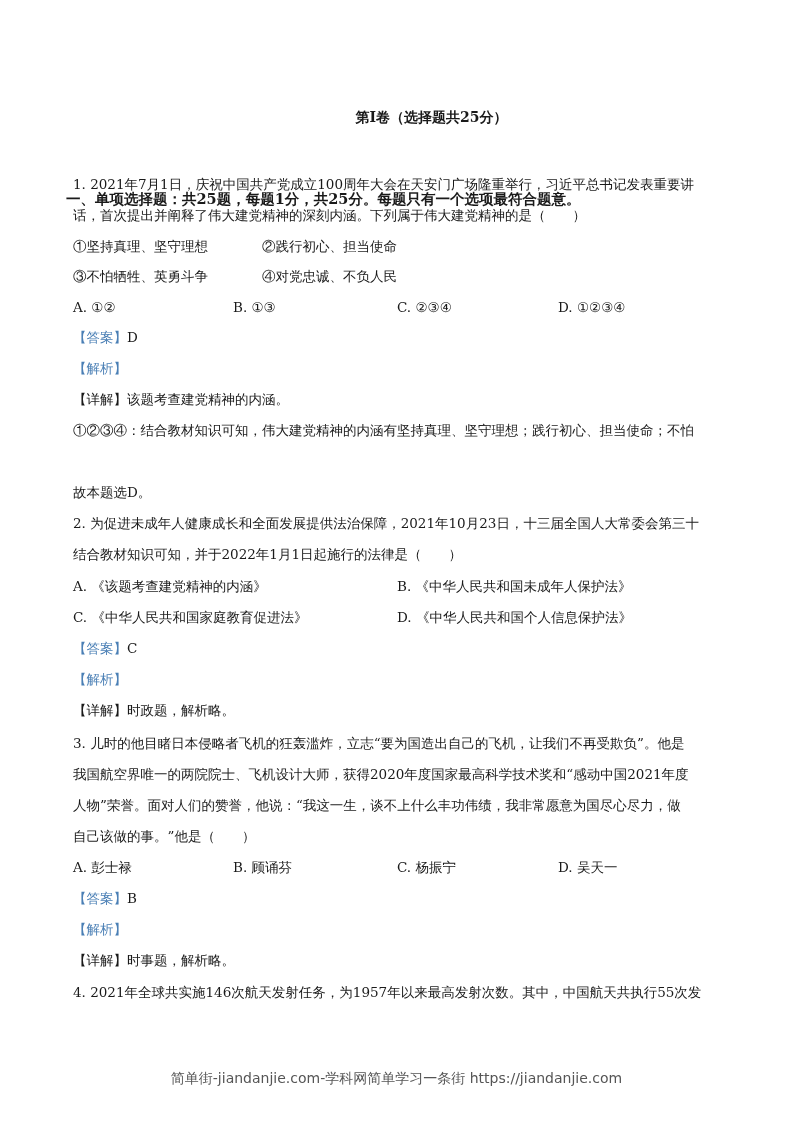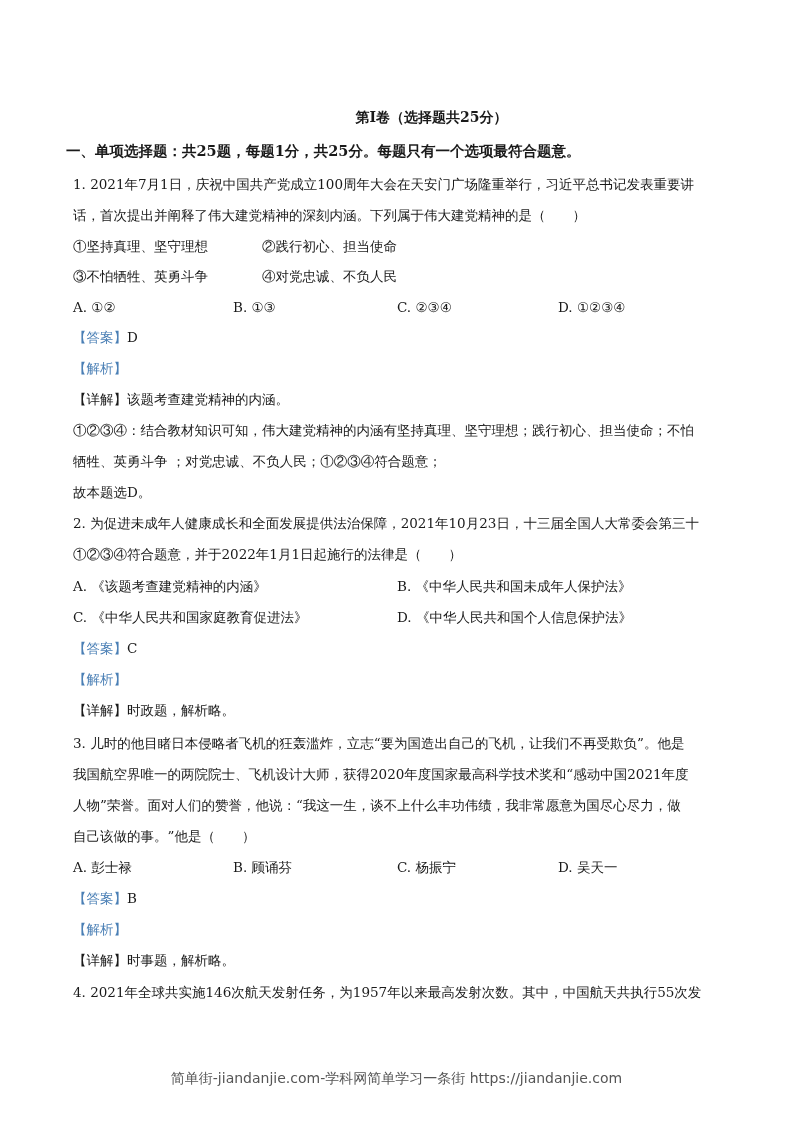--- a/index.html
+++ b/index.html
@@ -4,21 +4,21 @@
 <style>
   html, body { margin: 0; padding: 0; background: #ffffff; }
   body { width: 793px; height: 1122px; position: relative; overflow: hidden;
          font-family: "DejaVu Serif", "Liberation Serif", serif; color: #1a1a1a; }
   .page { position: absolute; left: 0; top: 0; width: 793px; height: 1122px; }
   .title { position: absolute; top: 72px; left: 0; width: 793px; text-align: center;
            font-size: 19px; font-weight: bold; letter-spacing: 0.5px; }
   .subtitle { position: absolute; top: 109px; left: 0; width: 793px; text-align: center;
               font-size: 14px; font-weight: bold; padding-left: 35px; }
   .line { position: absolute; left: 73px; font-size: 13.5px; white-space: nowrap; line-height: 18px; }
-  .section { font-weight: bold; font-size: 14.5px; left: 66px; }
+  .section { font-weight: bold; font-size: 14.5px; left: 66px; margin-top: 48px; }
   .blue { color: #4a7fb5; }
   .opt { position: absolute; font-size: 13.5px; white-space: nowrap; line-height: 18px; }
   .footer { position: absolute; top: 1070px; left: 0; width: 793px; text-align: center;
             font-family: "DejaVu Sans", "Liberation Sans", sans-serif; font-size: 14px; color: #555555; }
 </style>
 </head>
 <body>
 
 <div class="page">
   <div class="subtitle">第I卷（选择题共25分）</div>
@@ -31,25 +31,24 @@
   <div class="opt" style="top:267px; left:73px">③不怕牺牲、英勇斗争</div>
   <div class="opt" style="top:267px; left:262px">④对党忠诚、不负人民</div>
   <div class="opt" style="top:298px; left:73px">A. ①②</div>
   <div class="opt" style="top:298px; left:233px">B. ①③</div>
   <div class="opt" style="top:298px; left:397px">C. ②③④</div>
   <div class="opt" style="top:298px; left:558px">D. ①②③④</div>
   <div class="line" style="top:328px"><span class="blue">【答案】</span><span>D</span></div>
   <div class="line blue" style="top:359px">【解析】</div>
   <div class="line" style="top:390px"><span>【详解】</span><span>该题考查建党精神的内涵。</span></div>
   <div class="line" style="top:421px">①②③④：结合教材知识可知，伟大建党精神的内涵有坚持真理、坚守理想；践行初心、担当使命；不怕</div>
-  <div class="line" style="top:452px">牺牲、英勇斗争 ；对党忠诚、不负人民；①②③④符合题意；</div>
   <div class="line" style="top:483px">故本题选D。</div>
 
   <div class="line" style="top:514px">2. 为促进未成年人健康成长和全面发展提供法治保障，2021年10月23日，十三届全国人大常委会第三十</div>
-  <div class="line" style="top:545px">①②③④符合题意，并于2022年1月1日起施行的法律是（　　）</div>
+  <div class="line" style="top:545px">结合教材知识可知，并于2022年1月1日起施行的法律是（　　）</div>
   <div class="opt" style="top:577px; left:73px">A. 《该题考查建党精神的内涵》</div>
   <div class="opt" style="top:577px; left:397px">B. 《中华人民共和国未成年人保护法》</div>
   <div class="opt" style="top:608px; left:73px">C. 《中华人民共和国家庭教育促进法》</div>
   <div class="opt" style="top:608px; left:397px">D. 《中华人民共和国个人信息保护法》</div>
   <div class="line" style="top:639px"><span class="blue">【答案】</span><span>C</span></div>
   <div class="line blue" style="top:670px">【解析】</div>
   <div class="line" style="top:701px"><span>【详解】</span><span>时政题，解析略。</span></div>
 
   <div class="line" style="top:734px">3. 儿时的他目睹日本侵略者飞机的狂轰滥炸，立志“要为国造出自己的飞机，让我们不再受欺负”。他是</div>
   <div class="line" style="top:765px">我国航空界唯一的两院院士、飞机设计大师，获得2020年度国家最高科学技术奖和“感动中国2021年度</div>

